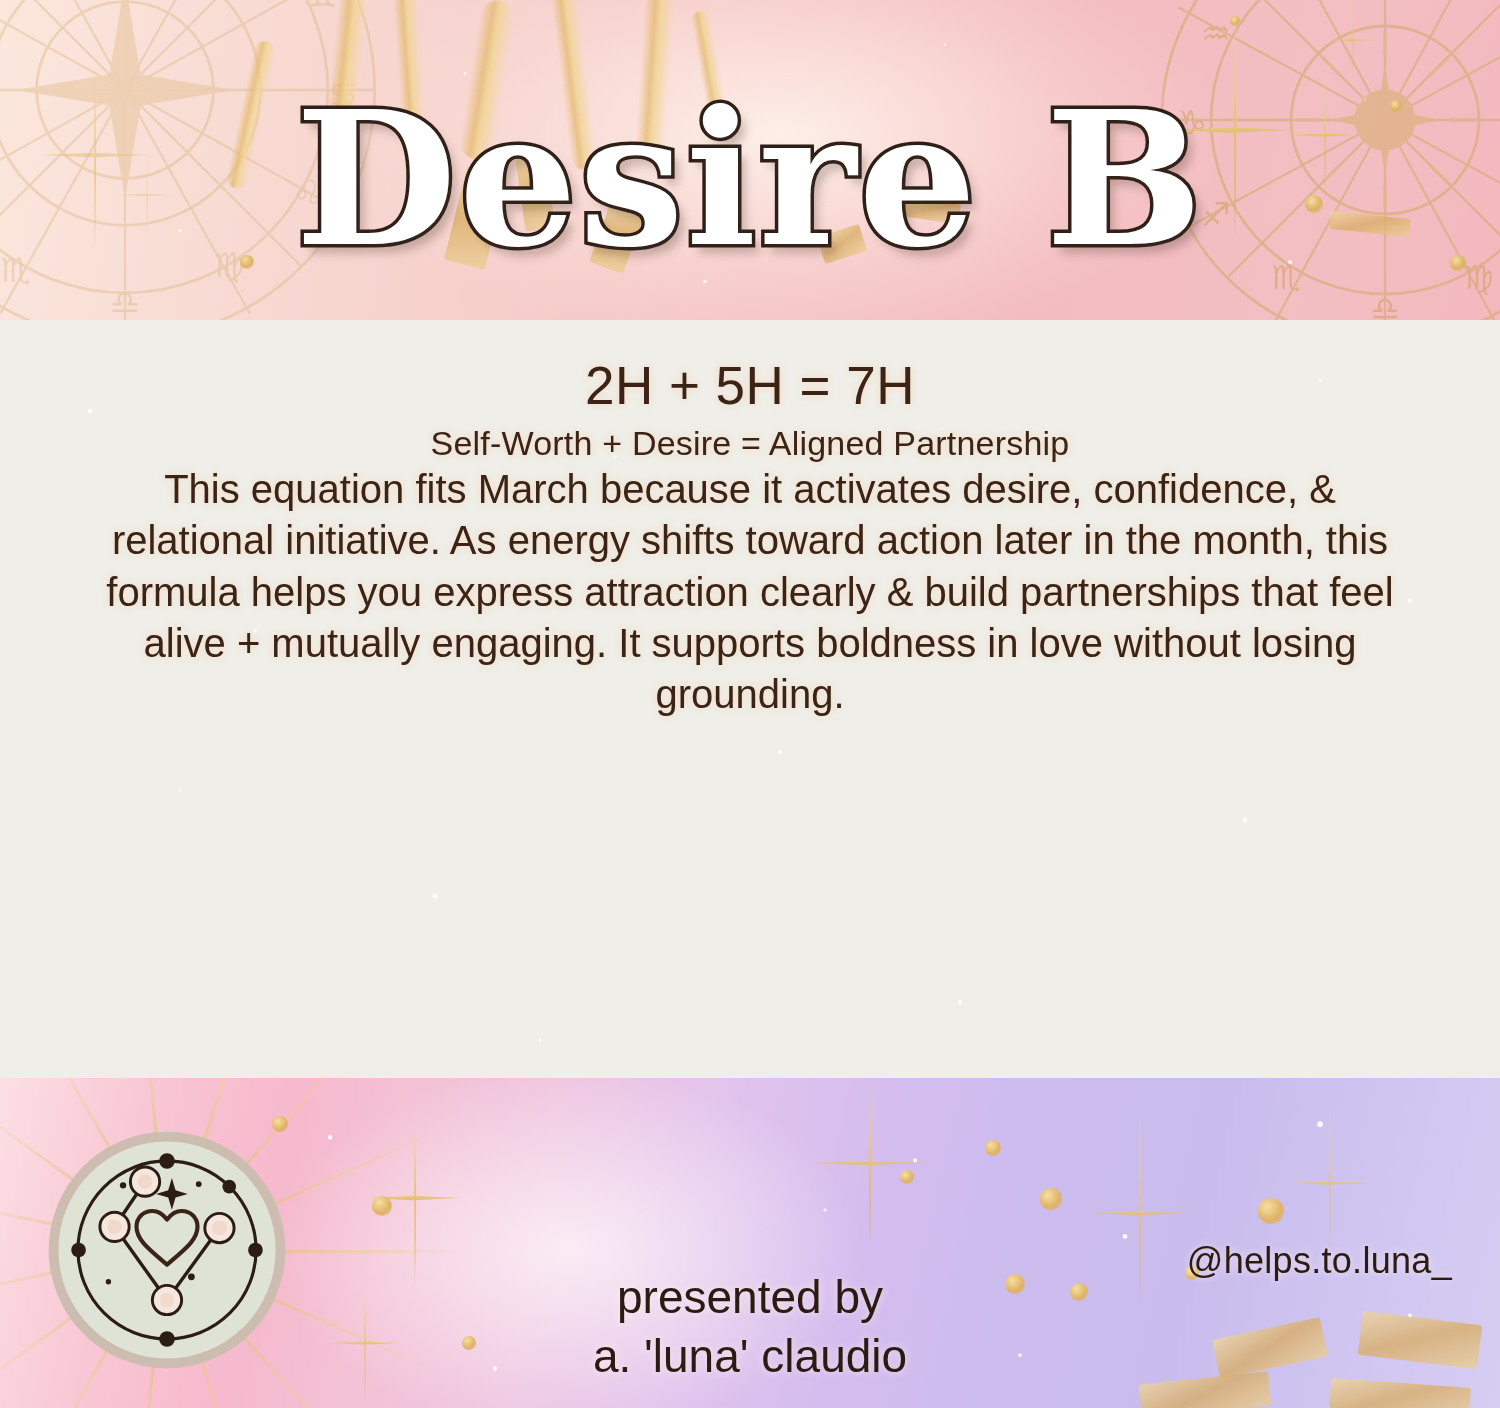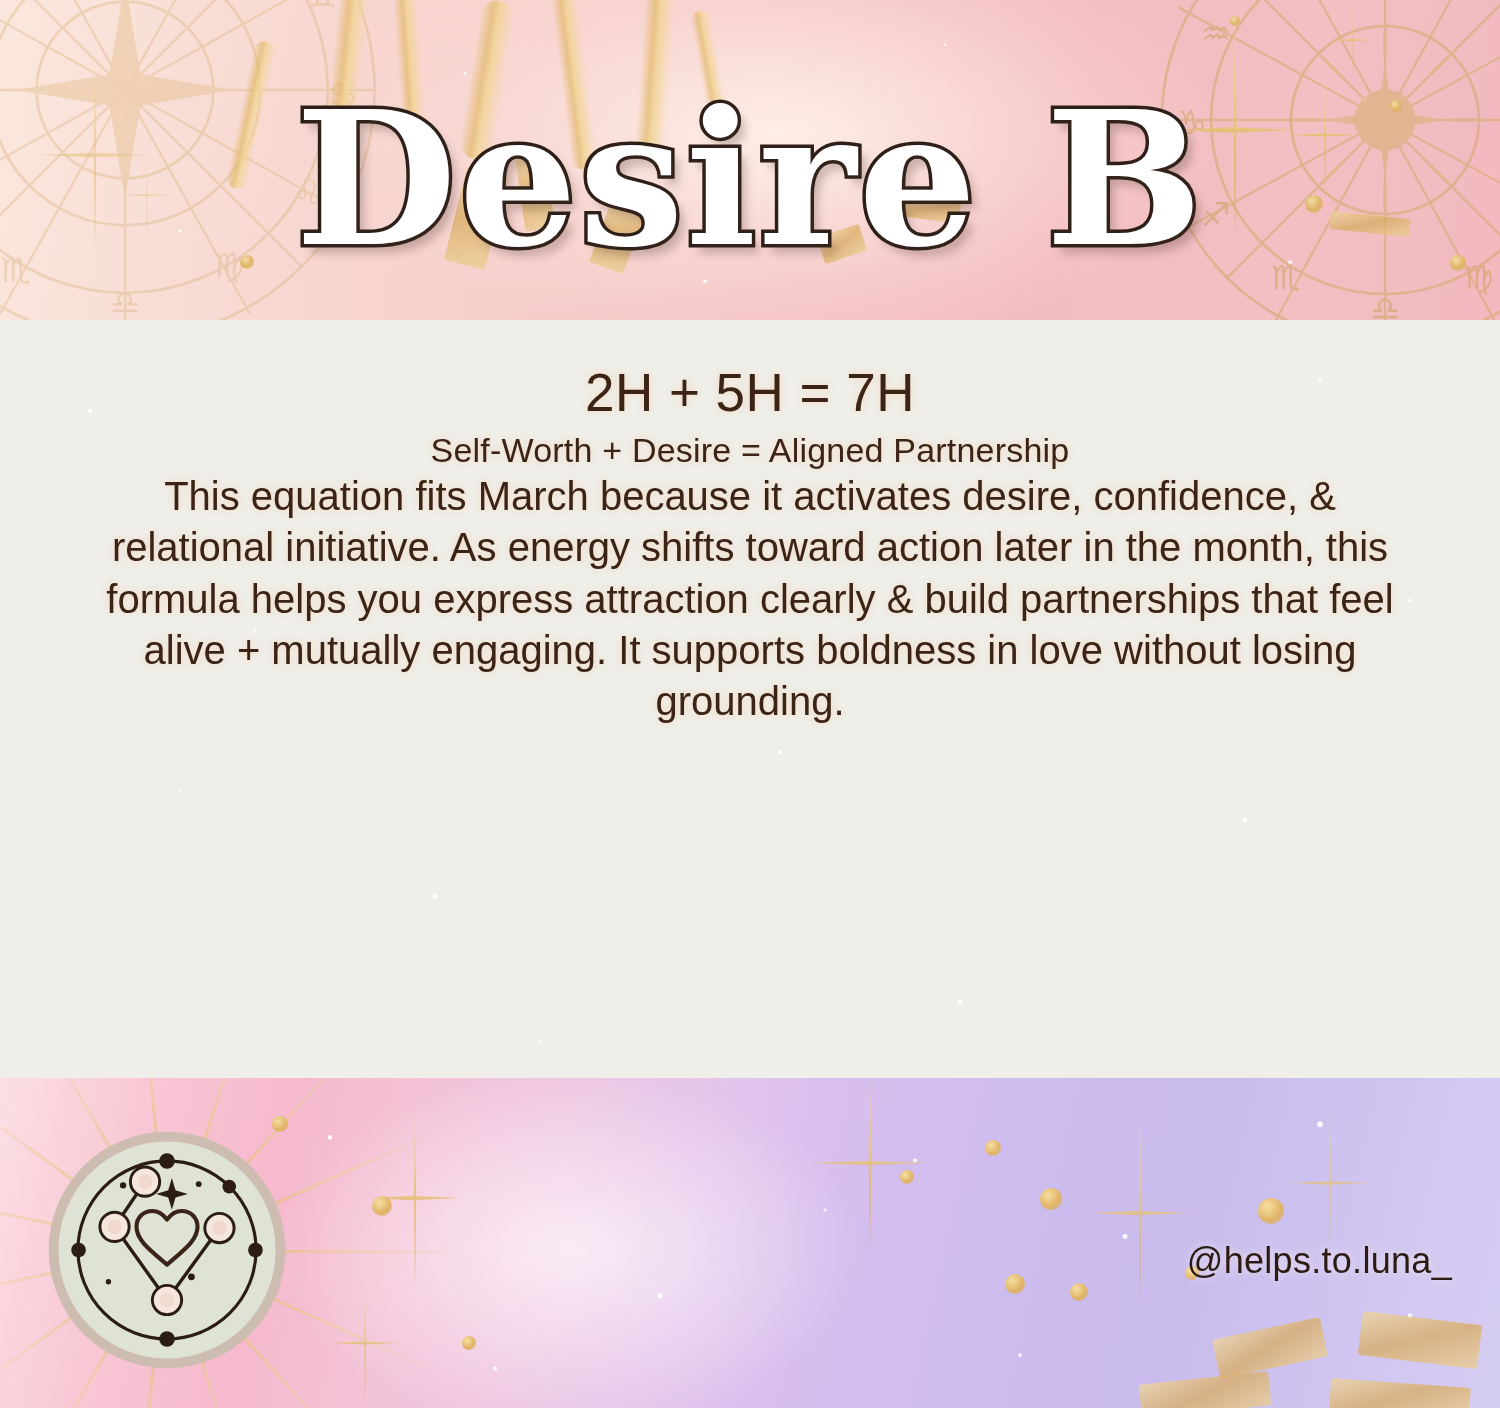--- a/index.html
+++ b/index.html
@@ -88,21 +88,20 @@
       radial-gradient(circle at 36% 95%, rgba(255,255,255,.7) 0 1.3px, transparent 1.8px),
       radial-gradient(circle at 12% 62%, rgba(255,255,255,.7) 0 1.3px, transparent 1.8px);
   }
 
   .eq-block{position:relative;text-align:center;padding-top:36px;}
   .eq-line1{
     font-size:53px;color:#3b2416;letter-spacing:.5px;
     font-family:"Liberation Sans", sans-serif;
     text-shadow:0 0 7px rgba(246,214,186,.9);
     line-height:1.12;
-    margin-top:7px;
   }
   .eq-line2{
     font-size:34px;color:#3b2416;letter-spacing:.2px;
     font-family:"Liberation Sans", sans-serif;
     text-shadow:0 0 7px rgba(246,214,186,.9);
     line-height:1.2;margin-top:8px;
   }
 
   .para{
     position:relative;
@@ -412,16 +411,20 @@
       </g>
       <path d="M100 112 C86 100 75 92 75 81 C75 73 81 68 88 68 C93 68 97 71 100 75 C103 71 107 68 112 68 C119 68 125 73 125 81 C125 92 114 100 100 112 Z" fill="none" stroke="#3a2418" stroke-width="3.4" stroke-linejoin="round"></path>
       <path d="M104 41 L107 51 L117 54 L107 57 L104 67 L101 57 L91 54 L101 51 Z" fill="#2b1c14"></path>
       <circle cx="64" cy="47" r="2.6" fill="#2b1c14"></circle>
       <circle cx="126" cy="46" r="2.4" fill="#2b1c14"></circle>
       <circle cx="120" cy="122" r="2.8" fill="#2b1c14"></circle>
       <circle cx="52" cy="126" r="2.2" fill="#2b1c14"></circle>
     </svg>
   </div>
 
+  <div class="presented">
+    <div>presented by</div>
+    <div>a. 'luna' claudio</div>
+  </div>
 
   <div class="handle">@helps.to.luna_</div>
 
 </div>
 
 </body></html>

